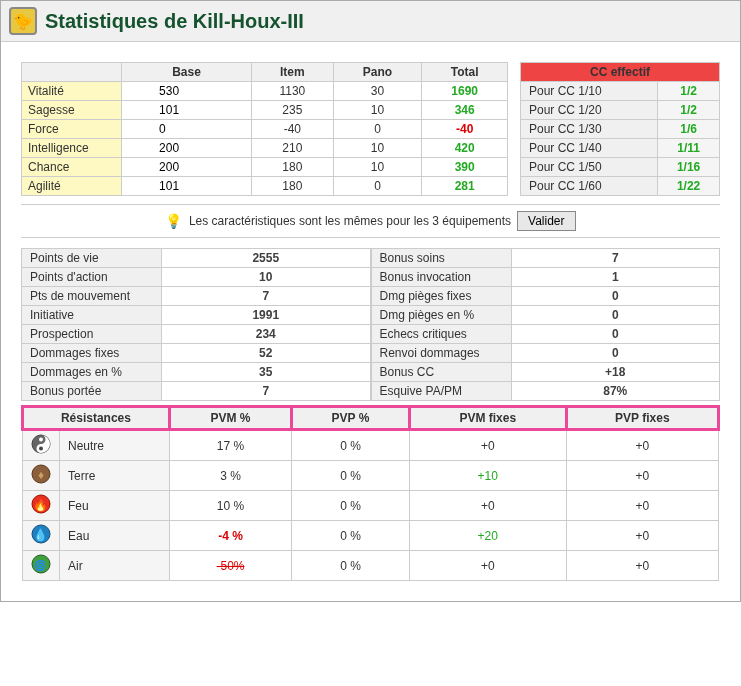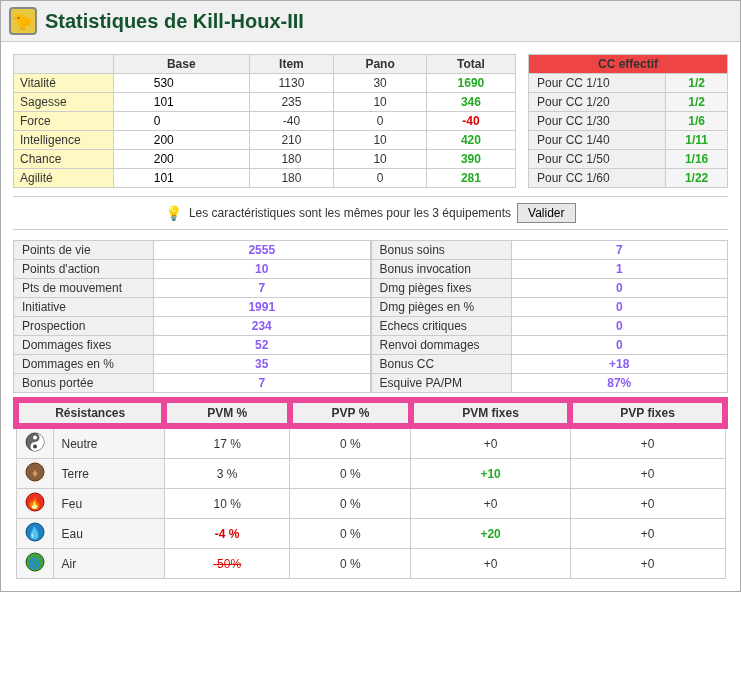--- a/index.html
+++ b/index.html
@@ -32,21 +32,21 @@
       align-items: center;
       justify-content: center;
       font-size: 16px;
     }
     .header-title {
       font-size: 20px;
       font-weight: bold;
       color: #14532d;
     }
     .content {
-      padding: 12px;
+      padding: 20px;
     }
     
     .stats-section {
       display: flex;
       gap: 12px;
       margin-bottom: 8px;
     }
     .main-table {
       border-collapse: collapse;
       flex: 1;
@@ -149,49 +149,49 @@
       padding: 2px 8px;
     }
     .sec-table td:first-child {
       background: #f0f0f0;
       width: 140px;
     }
     .sec-table td:last-child {
       text-align: center;
       min-width: 60px;
     }
-    .green-val { color: #8b5cf6; font-weight: bold; }
+    .green-val { color: #404040; font-weight: bold; }
     
     .resist-table {
       border-collapse: collapse;
       width: 100%;
     }
     .resist-table th {
-      border: 6px solid #ec4899;
+      border: 3px solid #ec4899;
       background: #f0f0f0;
       padding: 3px 8px;
       text-align: center;
       font-weight: bold;
     }
     .resist-table td {
       border: 1px solid #ccc;
       padding: 3px 8px;
       text-align: center;
     }
     .resist-table td.resist-label {
       text-align: left;
       background: #f5f5f5;
     }
     .resist-table td.resist-icon {
       width: 28px;
       text-align: center;
       background: #f5f5f5;
     }
     .resist-table td.red-val { color: #d00; font-weight: bold; }
-    .resist-table td.green-val { color: #2a2; font-weight: bold; }
+    .resist-table td.green-val { color: #2a2; font-weight: normal; }
     .strikethrough-val {
       text-decoration: line-through;
       color: #d00;
     }
   </style>
 </head>
 <body>
 
 <div class="main-container">
 

